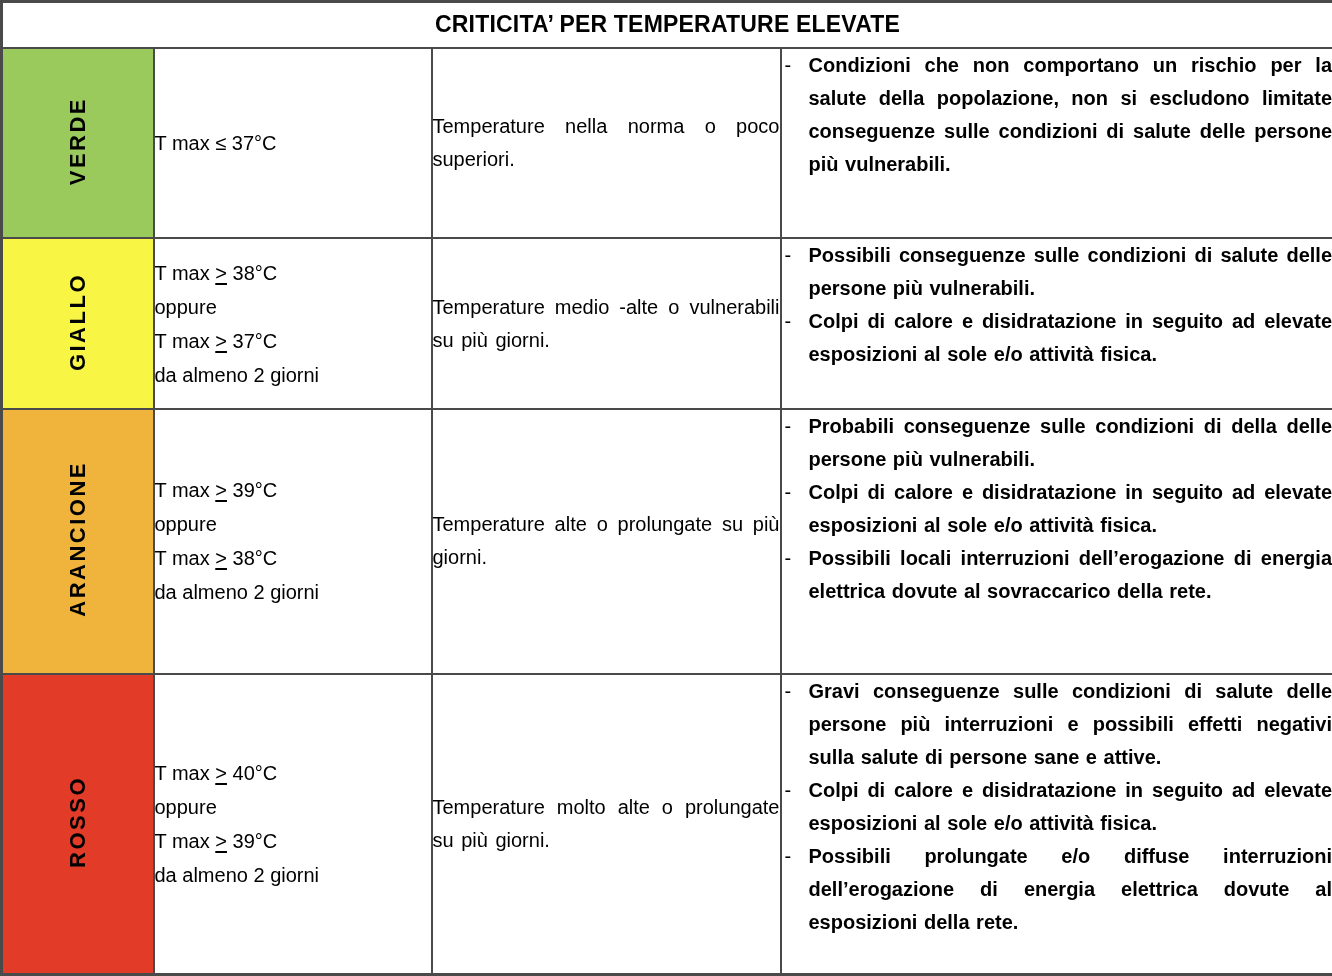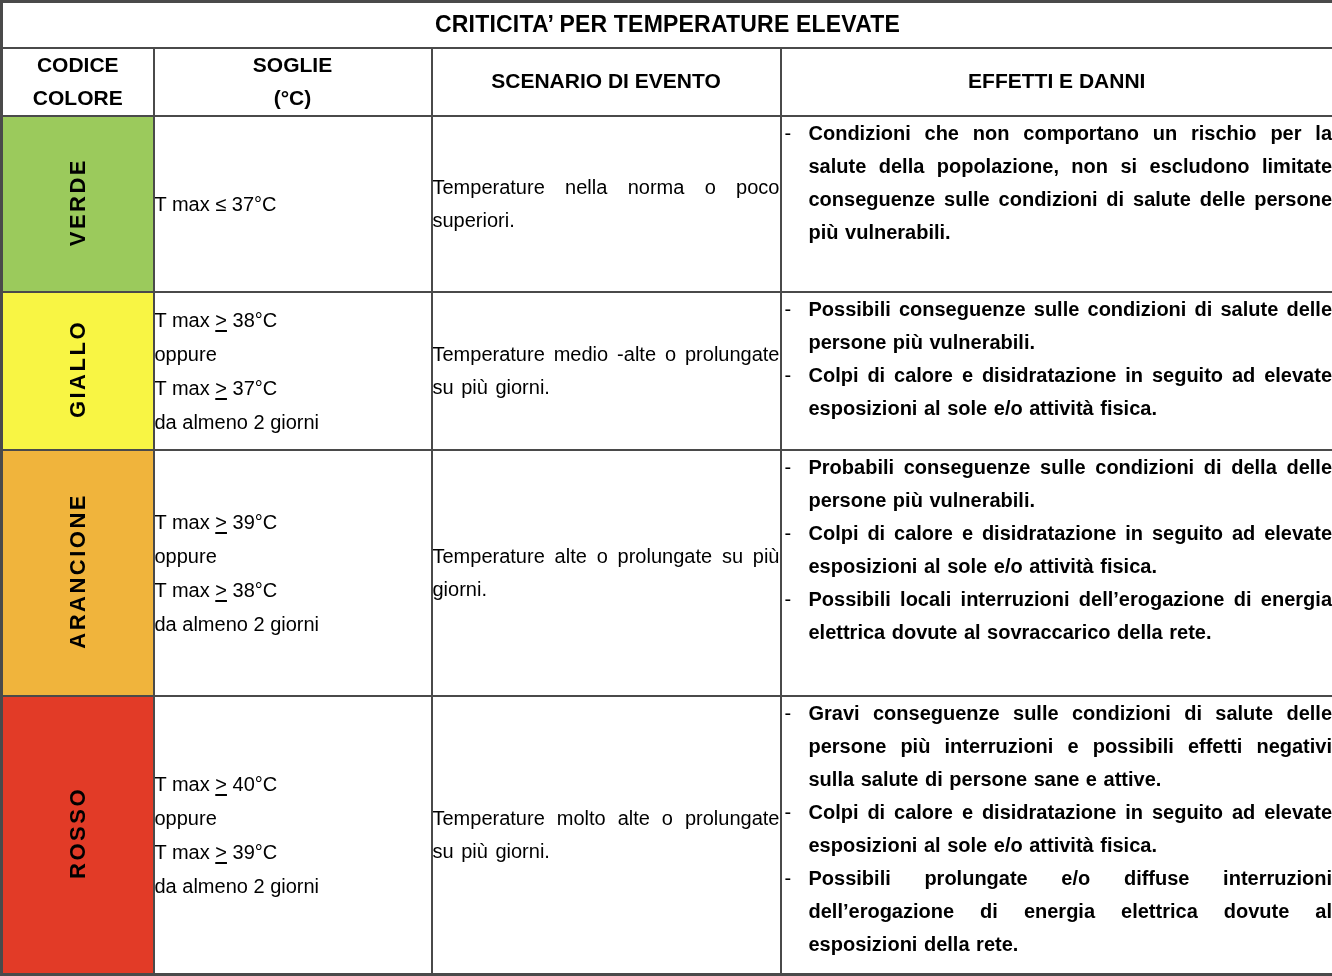--- a/index.html
+++ b/index.html
@@ -122,28 +122,20 @@
     <colgroup>
       <col style="width:152px">
       <col style="width:278px">
       <col style="width:349px">
       <col style="width:553px">
     </colgroup>
     <thead>
       <tr>
         <th class="title-cell" colspan="4">CRITICITA’ PER TEMPERATURE ELEVATE</th>
       </tr>
-      <tr>
-        <th class="col-header">CODICE
-COLORE</th>
-        <th class="col-header">SOGLIE
-(°C)</th>
-        <th class="col-header">SCENARIO DI EVENTO</th>
-        <th class="col-header">EFFETTI E DANNI</th>
-      </tr>
     </thead>
     <tbody id="table-body">
         <tr>
           <td class="code-cell" style="background: rgb(155, 202, 92);"><div class="vtext">VERDE</div></td>
           <td class="soglie-cell">
             <div class="soglie-line">T max  ≤ 37°C</div>
           </td>
           <td class="scenario-cell">
             <div class="scenario-text">Temperature nella norma o poco superiori.</div>
           </td>
@@ -156,21 +148,21 @@
         </tr>
         <tr>
           <td class="code-cell" style="background: rgb(248, 245, 68);"><div class="vtext">GIALLO</div></td>
           <td class="soglie-cell">
             <div class="soglie-line">T max <span class="geq">&gt;</span>  38°C</div>
             <div class="soglie-line">oppure</div>
             <div class="soglie-line">T max <span class="geq">&gt;</span>  37°C</div>
             <div class="soglie-line">da almeno 2 giorni</div>
           </td>
           <td class="scenario-cell">
-            <div class="scenario-text">Temperature medio -alte o prolungate su più giorni.</div>
+            <div class="scenario-text">Temperature medio -alte o vulnerabili su più giorni.</div>
           </td>
           <td class="effetti-cell">
             <div class="effect-item">
               <span class="bullet-marker">-</span>
               <div class="effect-text">Possibili conseguenze sulle condizioni di salute delle persone più vulnerabili.</div>
             </div>
             <div class="effect-item">
               <span class="bullet-marker">-</span>
               <div class="effect-text">Colpi di calore e disidratazione in seguito ad elevate esposizioni al sole e/o attività fisica.</div>
             </div>

